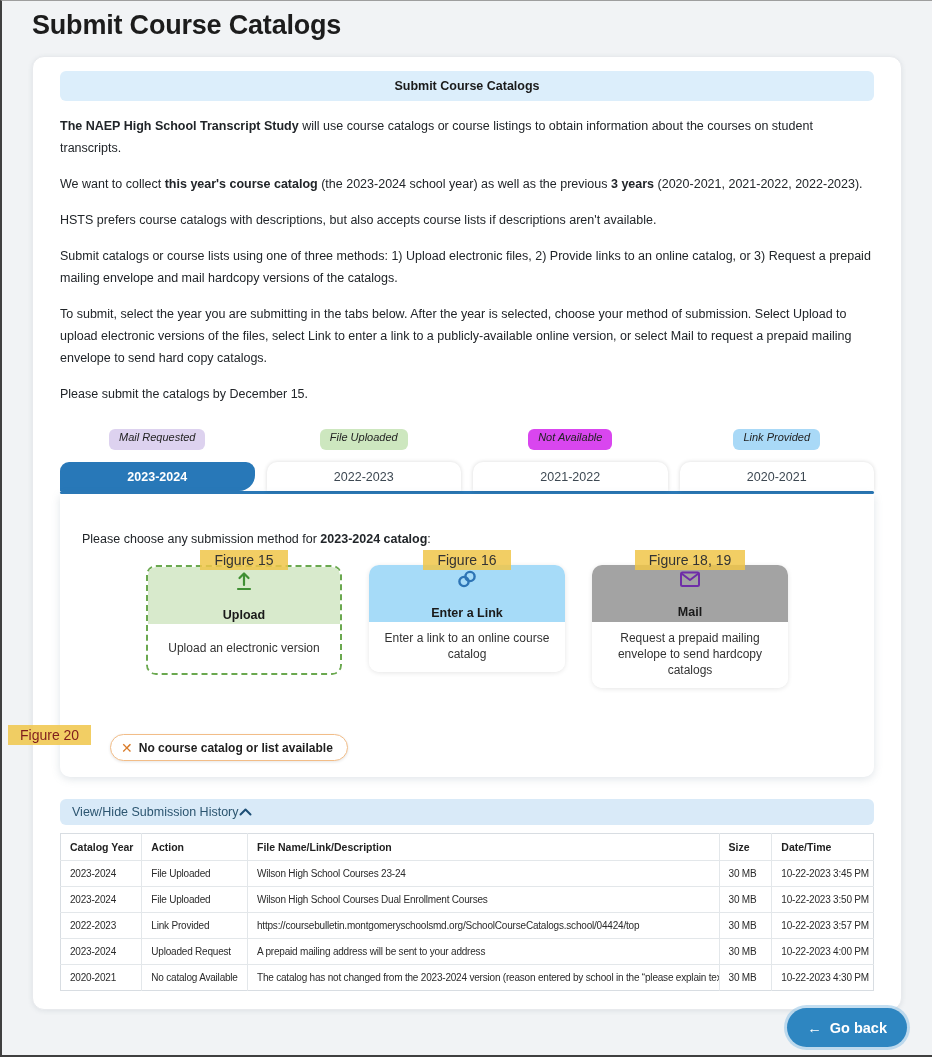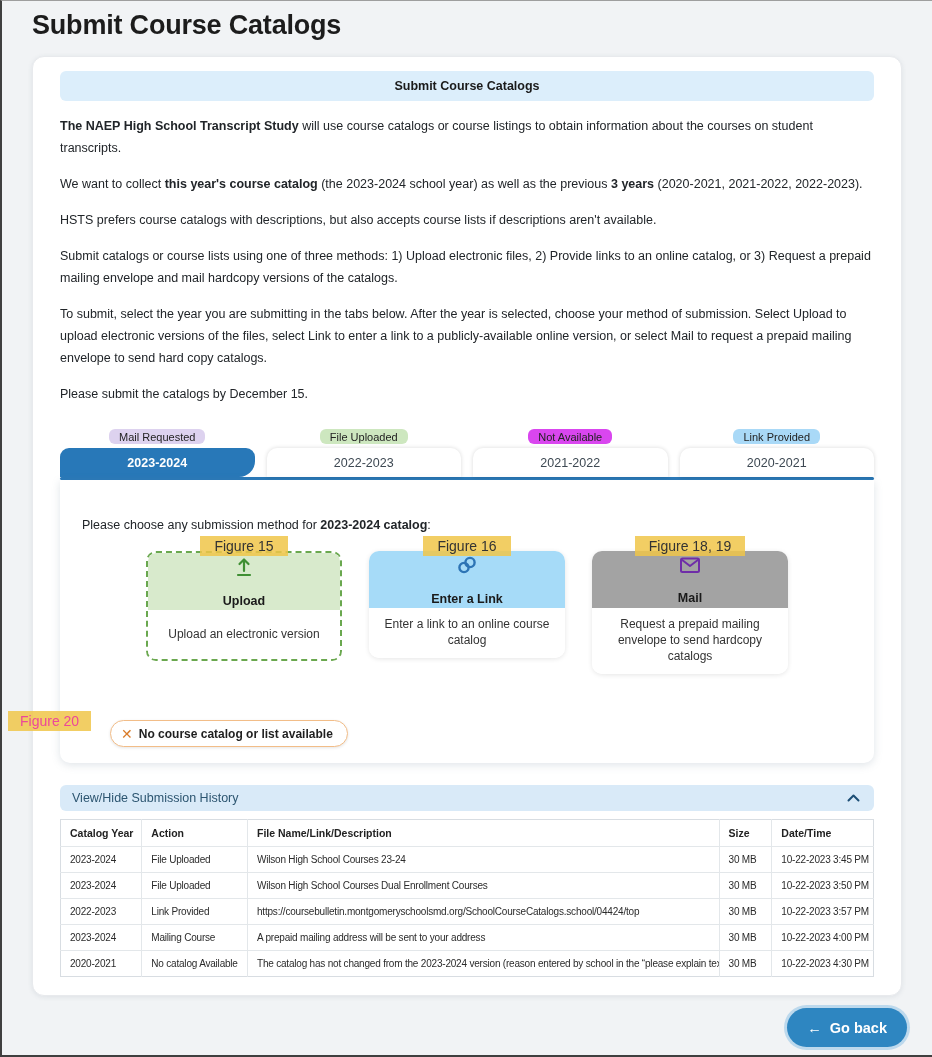--- a/index.html
+++ b/index.html
@@ -34,22 +34,22 @@
   }
   .intro { margin-top: 14px; }
   .intro p { font-size: 12.5px; line-height: 22px; margin-bottom: 14px; color: #212529; }
   .intro p.last { margin-bottom: 0; }
 
   
   .tabs-block { margin-top: 24px; }
   .tab-strip { display: flex; gap: 12px; }
   .tab-col { flex: 1; display: flex; flex-direction: column; align-items: center; }
   .tab-badge {
-    font-size: 11px; color: #222; padding: 2px 10px 1px 10px;
-    border-radius: 6px; margin-bottom: 4px; white-space: nowrap;
+    font-size: 11px; color: #222; padding: 2px 10px 7px 10px;
+    border-radius: 6px; margin-bottom: 12px; white-space: nowrap; font-style: italic;
   }
   .tab-btn {
     width: 100%; height: 29px;
     display: flex; align-items: center; justify-content: center;
     font-size: 12.5px; color: #3d4852; background: #ffffff;
     border-radius: 10px 10px 0 0;
     box-shadow: 0 0 4px rgba(0,0,0,0.15);
     cursor: pointer;
   }
   .tab-btn.active {
@@ -90,37 +90,37 @@
   .method-body {
     background: #fff; min-height: 49px; padding: 8px 12px 10px 12px;
     font-size: 12px; color: #333; text-align: center; line-height: 16px;
     display: flex; align-items: center; justify-content: center;
   }
   .micon { display: block; }
 
   .nocat-row { margin-top: 46px; position: relative; height: 27px; }
   .figure20-label {
     position: absolute; left: -52px; top: -9px; z-index: 5;
-    font-size: 14px; color: #ec4899; padding: 2px 12px; white-space: nowrap;
+    font-size: 14px; color: #7f1d1d; padding: 2px 12px; white-space: nowrap;
   }
   .nocat-btn {
     position: absolute; left: 50px; top: 0;
     height: 27px; padding: 0 14px 0 10px;
     background: #fff; border: 1.5px solid #f2bd88; border-radius: 14px;
     display: inline-flex; align-items: center; gap: 6px;
     box-shadow: 0 1px 3px rgba(0,0,0,0.10);
     font-size: 12px; font-weight: 700; color: #1f1f1f; cursor: pointer;
   }
   .x-glyph { color: #d97b29; font-size: 14px; font-weight: 400; line-height: 1; }
 
   
   .history-block { margin-top: 22px; }
   .history-bar {
     height: 26px; border-radius: 6px;
-    display: flex; align-items: center; justify-content: space-between;
+    display: flex; align-items: center; justify-content: flex-start;
     padding: 0 14px 0 12px; cursor: pointer;
   }
   .history-bar-label { font-size: 12.5px; color: #2c5570; }
   .history-table {
     margin-top: 8px; width: 100%; border-collapse: collapse;
     border: 1px solid #d8dde2; border-radius: 4px;
     table-layout: fixed;
   }
   .history-table th {
     font-size: 10.5px; font-weight: 700; color: #222; text-align: left;
@@ -295,21 +295,21 @@
         </tr>
         <tr>
           <td>2022-2023</td>
             <td>Link Provided</td>
             <td>https://coursebulletin.montgomeryschoolsmd.org/SchoolCourseCatalogs.school/04424/top</td>
             <td>30 MB</td>
             <td>10-22-2023 3:57 PM</td>
         </tr>
         <tr>
           <td>2023-2024</td>
-            <td>Mailing Course</td>
+            <td>Uploaded Request</td>
             <td>A prepaid mailing address will be sent to your address</td>
             <td>30 MB</td>
             <td>10-22-2023 4:00 PM</td>
         </tr>
         <tr>
           <td>2020-2021</td>
             <td>No catalog Available</td>
             <td>The catalog has not changed from the 2023-2024 version (reason entered by school in the “please explain text box”</td>
             <td>30 MB</td>
             <td>10-22-2023 4:30 PM</td>

